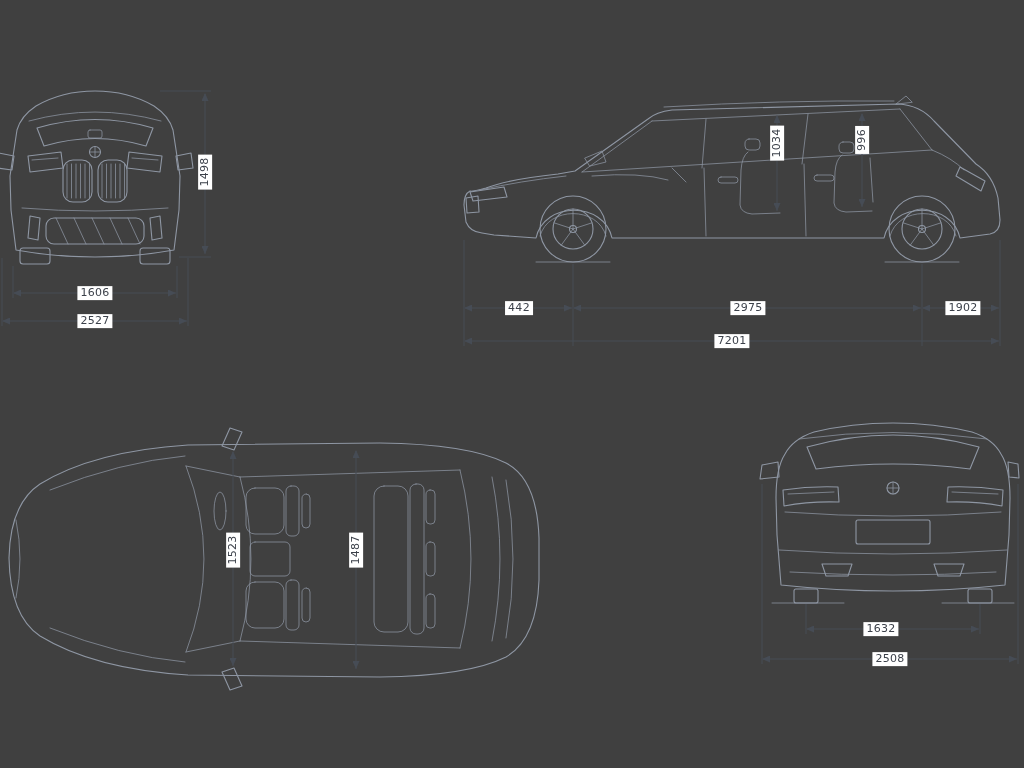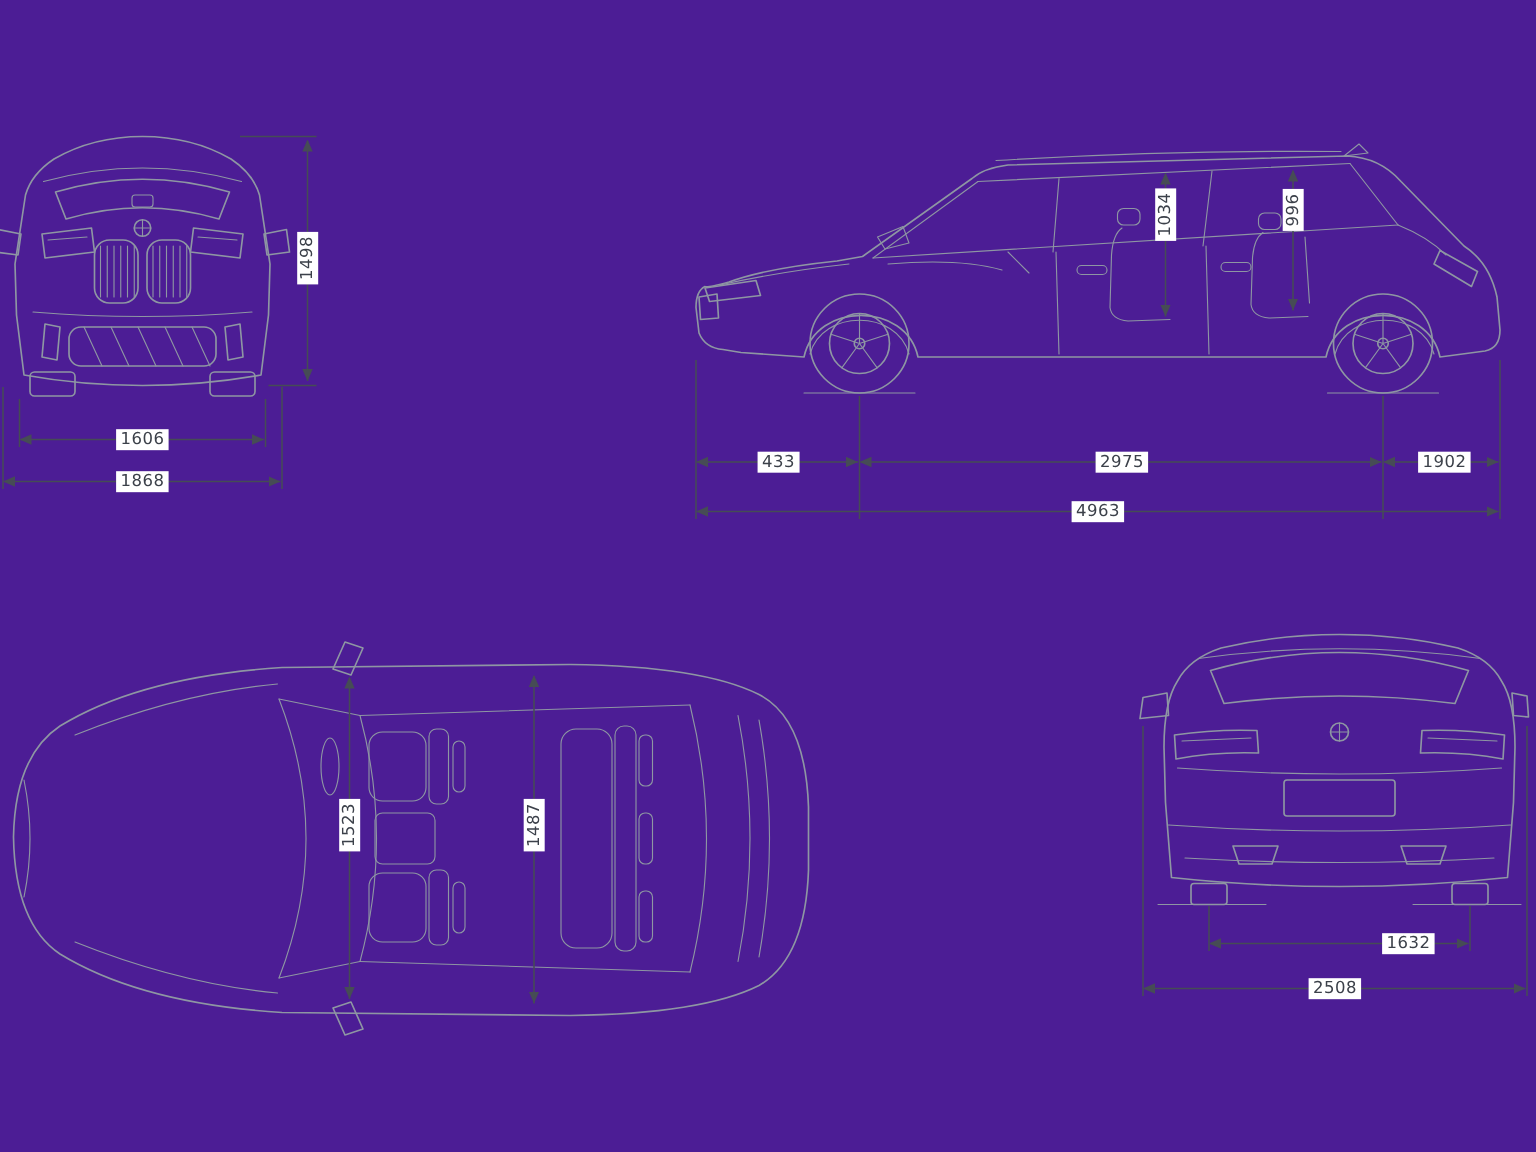--- a/index.html
+++ b/index.html
@@ -1,17 +1,17 @@
 <!DOCTYPE html>
 <html><head>
 <meta charset="utf-8">
 <style>
   html,body{margin:0;padding:0;background:#fff;}
   .stage{
-    position:relative;width:1024px;height:768px;background:#4c1d95;
+    position:relative;width:1024px;height:768px;background:#404040;
     font-family:"DejaVu Sans","Liberation Sans",sans-serif;overflow:hidden;
   }
   .stage svg{position:absolute;left:0;top:0;}
   .art{stroke:#8e96a3;fill:none;stroke-width:1.1;stroke-linecap:round;stroke-linejoin:round;}
   .art .thin{stroke-width:0.75;}
   .dims{stroke:#464c55;fill:none;stroke-width:1;}
   .dim{
     position:absolute;transform:translate(-50%,-50%);
     background:#ffffff;padding:0 3px;font-size:11px;line-height:1.25;
     color:#3c414a;letter-spacing:.3px;white-space:nowrap;
@@ -216,28 +216,28 @@
     <line x1="356" y1="451" x2="356" y2="669" marker-start="url(#arrS)" marker-end="url(#arrE)"></line>
 
     <path d="M 806,604 V 634 M 980,604 V 634 M 762,484 V 664 M 1018,484 V 664"></path>
     <line x1="807" y1="629" x2="979" y2="629" marker-start="url(#arrS)" marker-end="url(#arrE)"></line>
     <line x1="763" y1="659" x2="1017" y2="659" marker-start="url(#arrS)" marker-end="url(#arrE)"></line>
   </g>
 </svg>
 
 <span class="dim vert" style="left:205px;top:172px">1498</span>
 <span class="dim" style="left:95px;top:293px">1606</span>
-<span class="dim" style="left:95px;top:321px">1868</span>
+<span class="dim" style="left:95px;top:321px">2527</span>
 
 <span class="dim vert" style="left:777px;top:143px">1034</span>
 <span class="dim vert" style="left:862px;top:140px">996</span>
-<span class="dim" style="left:519px;top:308px">433</span>
+<span class="dim" style="left:519px;top:308px">442</span>
 <span class="dim" style="left:748px;top:308px">2975</span>
 <span class="dim" style="left:963px;top:308px">1902</span>
-<span class="dim" style="left:732px;top:341px">4963</span>
+<span class="dim" style="left:732px;top:341px">7201</span>
 
 <span class="dim vert" style="left:233px;top:550px">1523</span>
 <span class="dim vert" style="left:356px;top:550px">1487</span>
 
-<span class="dim" style="left:939px;top:629px">1632</span>
+<span class="dim" style="left:881px;top:629px">1632</span>
 <span class="dim" style="left:890px;top:659px">2508</span>
 
 </div>
 
 </body></html>

